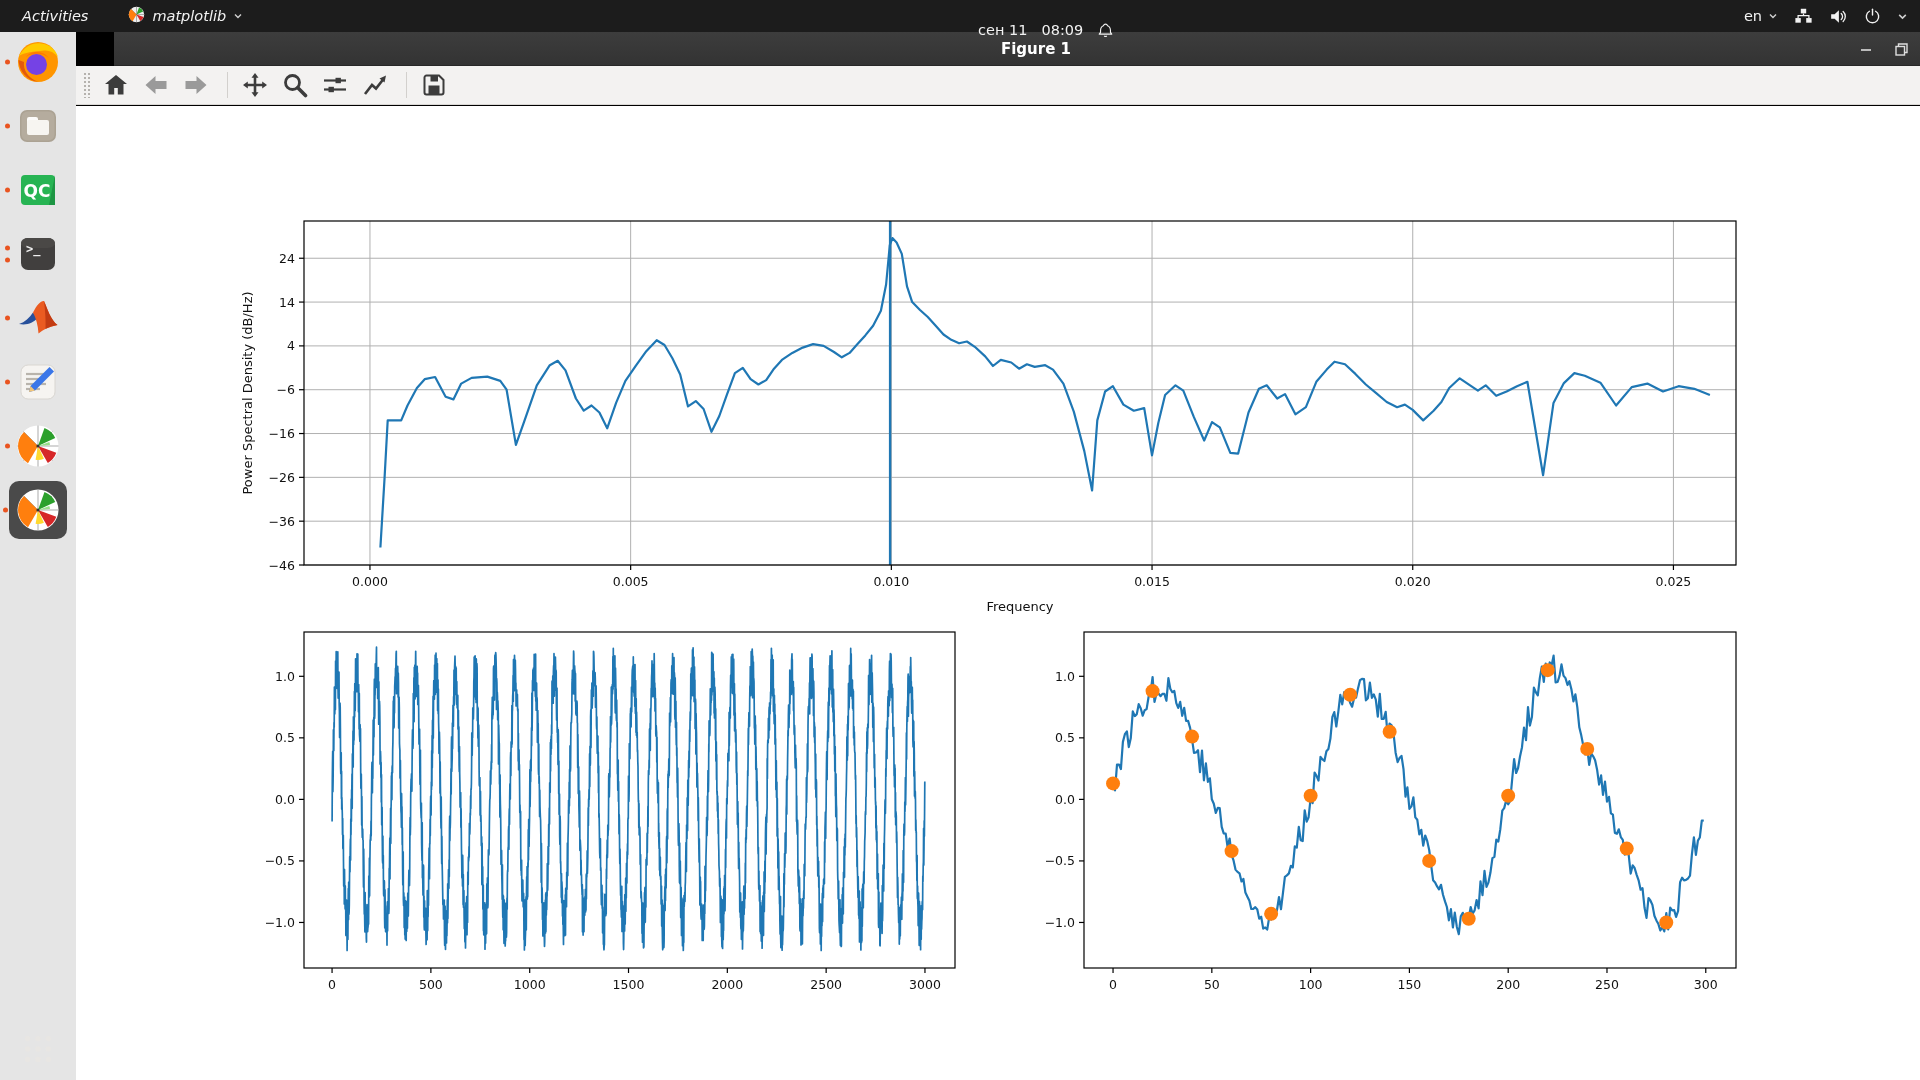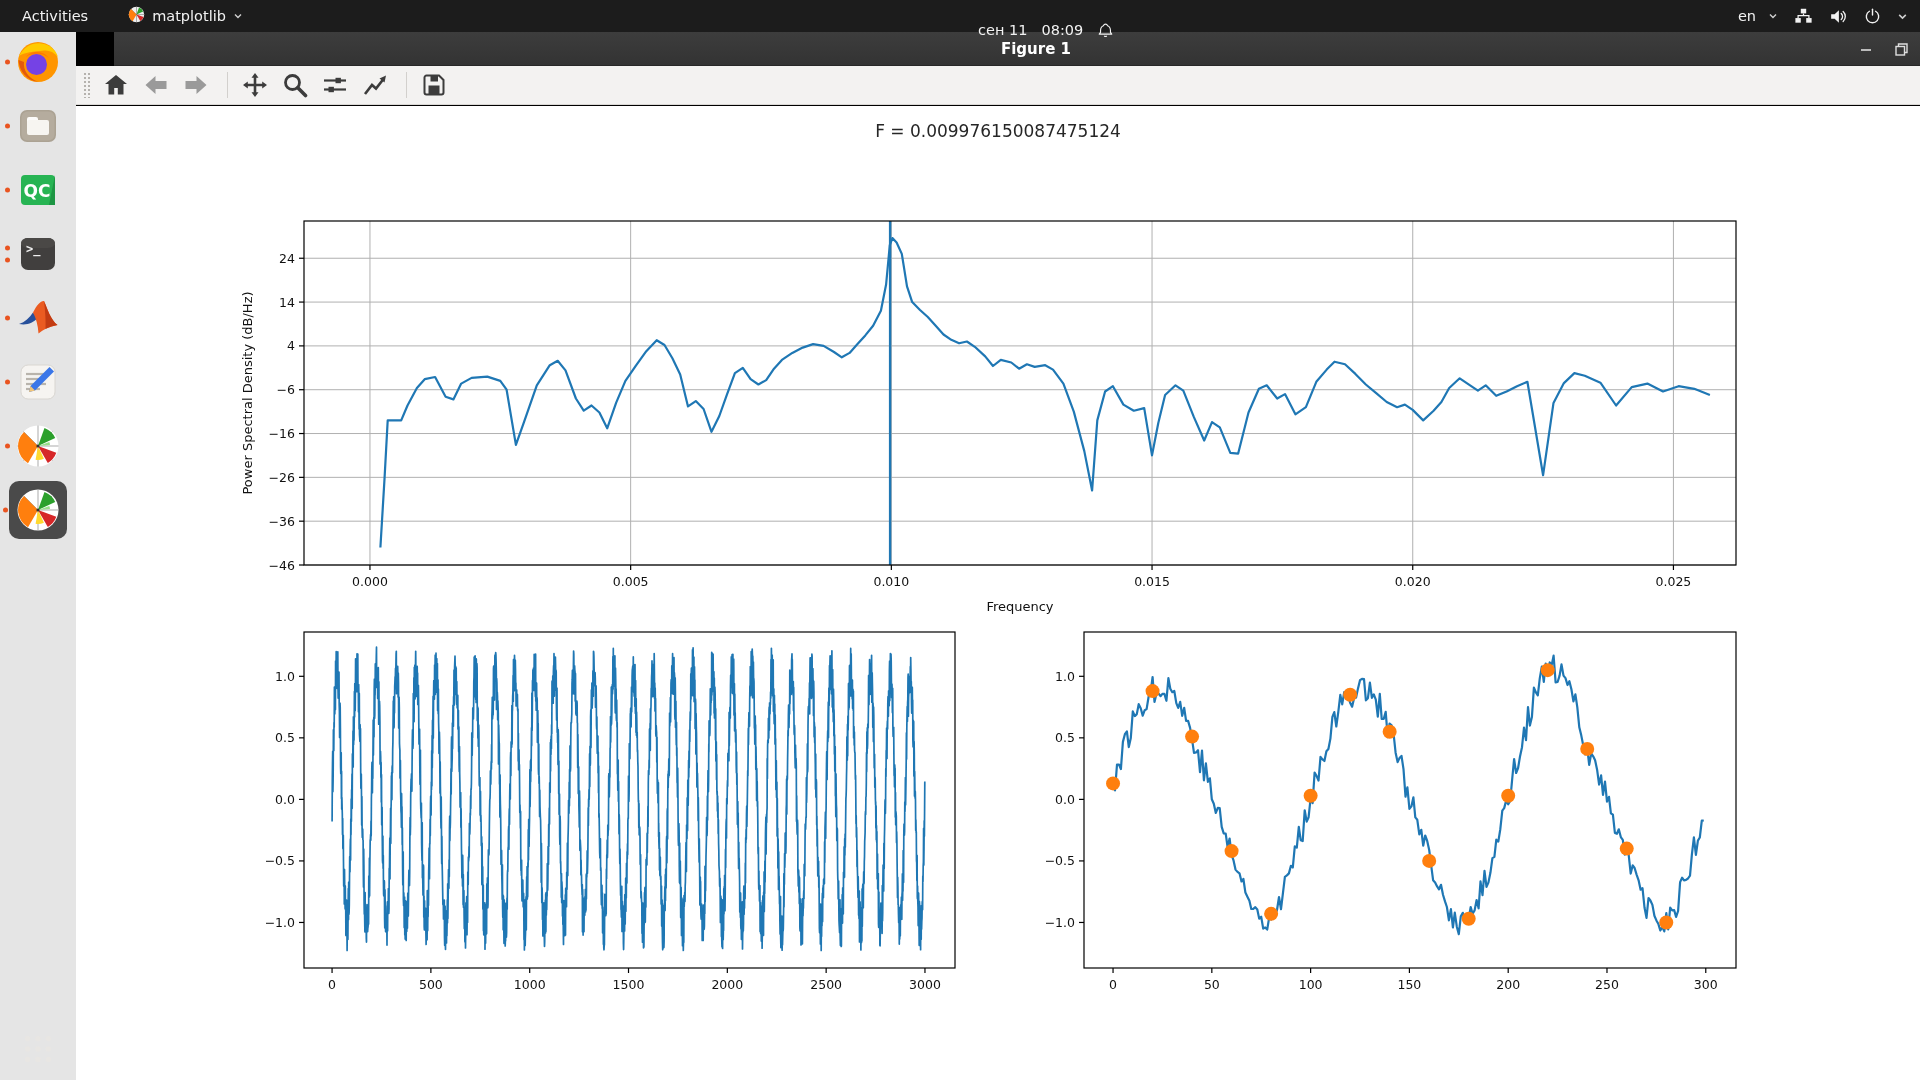--- a/index.html
+++ b/index.html
@@ -4,26 +4,26 @@
 <style>
   * { margin:0; padding:0; box-sizing:border-box; }
   html,body { width:1920px; height:1080px; overflow:hidden; background:#000;
               font-family:"DejaVu Sans", sans-serif; }
 
   
   .topbar { position:absolute; left:0; top:0; width:1920px; height:32px;
             background:#1c1c1c; color:#f2f2f2; display:flex; align-items:center;
             font-size:14.5px; z-index:30; }
   .tb-left { display:flex; align-items:center; gap:28px; padding-left:16px; }
-  .tb-btn { display:flex; align-items:center; gap:7px; cursor:default; height:32px; padding:0 6px; }
+  .tb-btn { display:flex; align-items:center; gap:7px; cursor:default; height:32px; padding:0 6px;font-style:italic; }
   .tb-clock { position:absolute; left:978px; top:8px; height:44px; display:flex;
               align-items:center; gap:14px; font-weight:normal; }
   .tb-right { position:absolute; right:6px; top:0; height:32px; display:flex;
               align-items:center; gap:16px; padding-right:6px; }
-  .tb-right .grp { display:flex; align-items:center; gap:12px; }
+  .tb-right .grp { display:flex; align-items:center; gap:6px; }
 
   
   .dock { position:absolute; left:0; top:32px; width:76px; height:1048px;
           background:#e5e5e5; z-index:20; display:flex; flex-direction:column;
           align-items:center; padding-top:6px; }
   .dock-item { position:relative; width:48px; height:48px; margin-bottom:16px;
                display:flex; align-items:center; justify-content:center; }
   .dock-item.active { background:#4a4a4a; border-radius:10px; width:58px; height:58px;
                       margin-top:-5px; margin-bottom:11px; }
   .run-dot { position:absolute; left:-9px; width:5px; height:5px; border-radius:50%;
@@ -322,21 +322,20 @@
     <div class="tool-btn">
       <svg width="26" height="26" viewBox="0 0 26 26">
         <path d="M3.5 5.5 A2 2 0 0 1 5.5 3.5 H18 L22.5 8 V20.5 A2 2 0 0 1 20.5 22.5 H5.5 A2 2 0 0 1 3.5 20.5 Z" fill="none" stroke="#3c3c3c" stroke-width="2"></path>
         <rect x="9.5" y="3.5" width="7.5" height="6" fill="#3c3c3c"></rect>
         <rect x="7.5" y="13.5" width="11" height="9" fill="#3c3c3c"></rect>
       </svg>
     </div>
   </div>
 
   <div class="canvas">
-    <div class="suptitle">F = 0.009976150087475124</div>
     <svg class="fig-svg" id="fig" width="1844" height="974" viewBox="0 0 1844 974">
       <g id="chart-psd">
           <line x1="293.95594392863643" y1="115" x2="293.95594392863643" y2="459" stroke="#b0b0b0" stroke-width="1"></line>
           <line x1="554.6513744766066" y1="115" x2="554.6513744766066" y2="459" stroke="#b0b0b0" stroke-width="1"></line>
           <line x1="815.3468050245767" y1="115" x2="815.3468050245767" y2="459" stroke="#b0b0b0" stroke-width="1"></line>
           <line x1="1076.0422355725468" y1="115" x2="1076.0422355725468" y2="459" stroke="#b0b0b0" stroke-width="1"></line>
           <line x1="1336.737666120517" y1="115" x2="1336.737666120517" y2="459" stroke="#b0b0b0" stroke-width="1"></line>
           <line x1="1597.4330966684872" y1="115" x2="1597.4330966684872" y2="459" stroke="#b0b0b0" stroke-width="1"></line>
           <line x1="228" y1="152.24840764331208" x2="1660" y2="152.24840764331208" stroke="#b0b0b0" stroke-width="1"></line>
           <line x1="228" y1="196.0700636942675" x2="1660" y2="196.0700636942675" stroke="#b0b0b0" stroke-width="1"></line>

